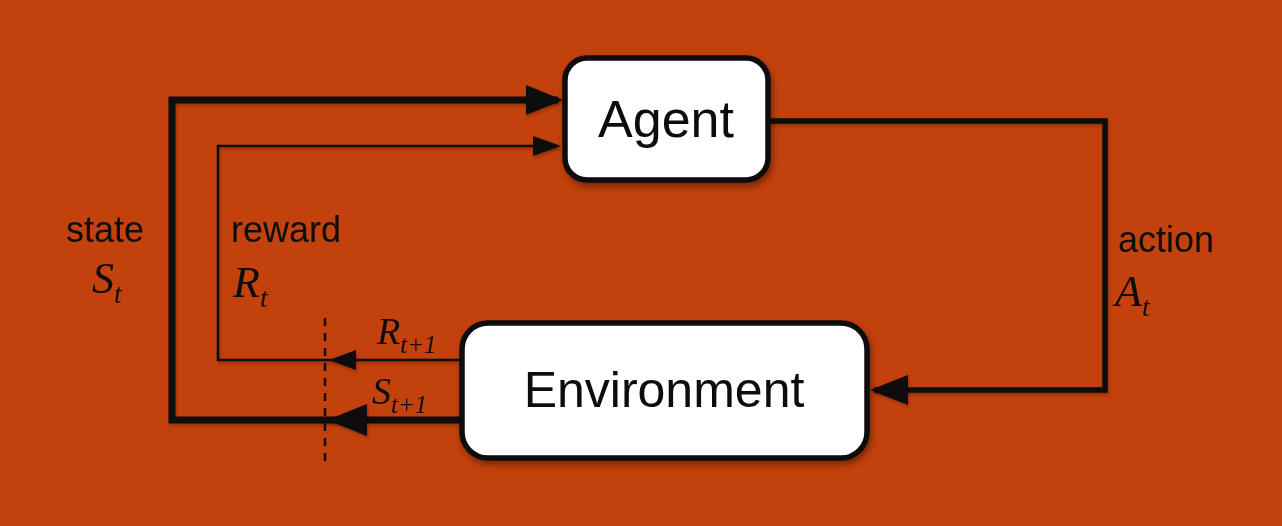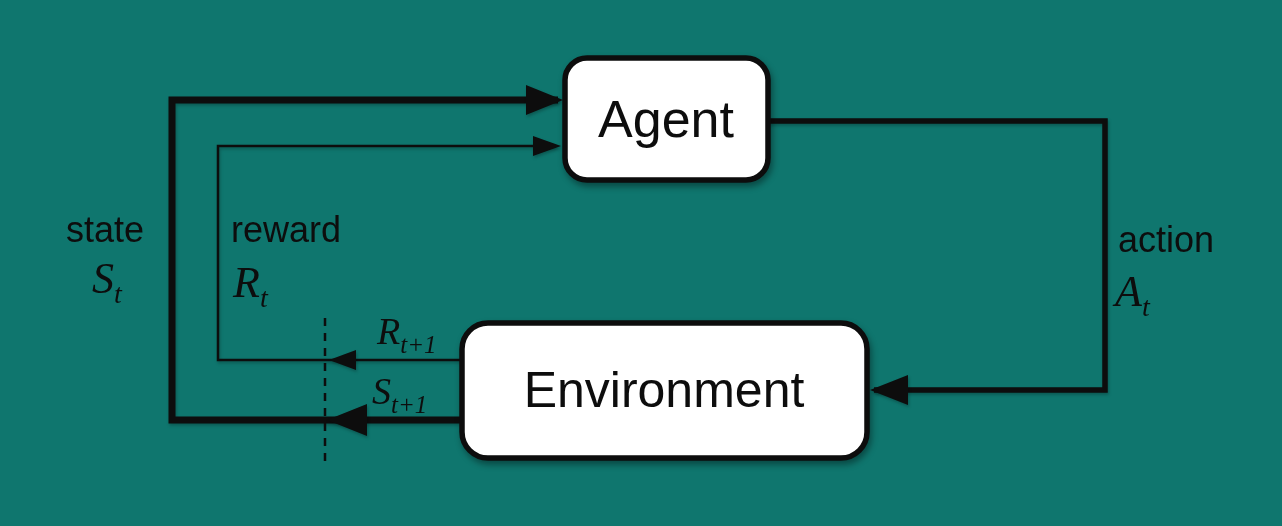--- a/index.html
+++ b/index.html
@@ -4,21 +4,21 @@
 <style>
   html, body {
     margin: 0;
     padding: 0;
     background: #ffffff;
   }
   .stage {
     position: relative;
     width: 1282px;
     height: 526px;
-    background: #0f766e;
+    background: #c2410c;
     overflow: hidden;
     font-family: "Liberation Sans", sans-serif;
   }
   svg { display: block; }
   .node-rect {
     fill: #ffffff;
     stroke: #0d0d0d;
     filter: drop-shadow(2px 4px 3px rgba(0,0,0,0.38));
   }
   .edge {

